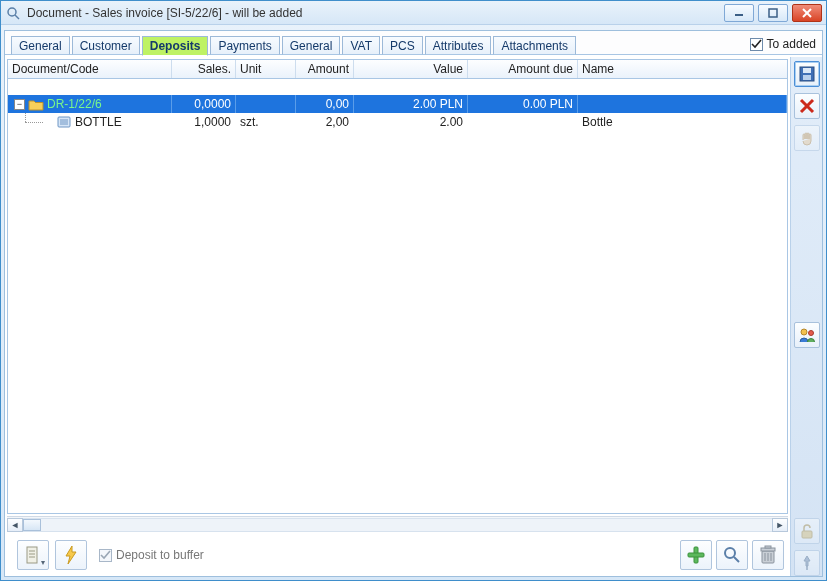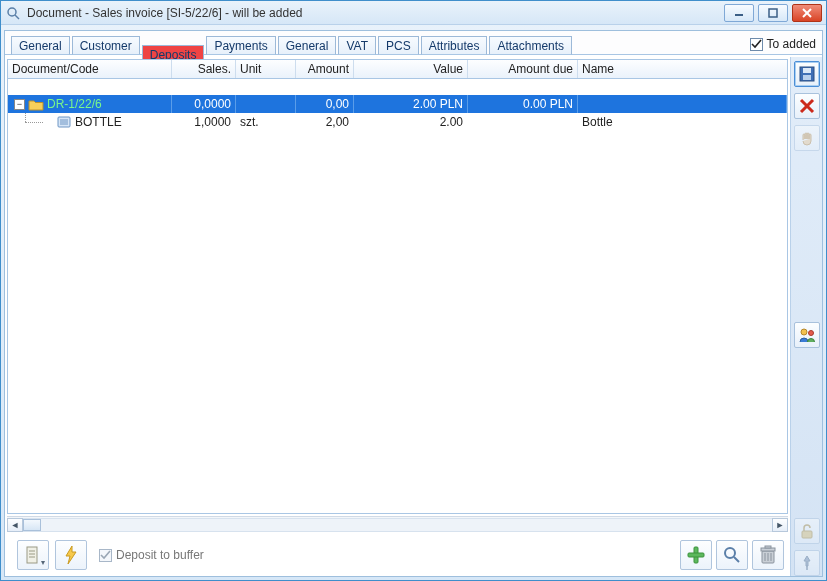--- a/index.html
+++ b/index.html
@@ -67,25 +67,25 @@
     background: linear-gradient(#f7fbff,#e7f0fa);
     color:#153a6a;
     font-size:12px;
     cursor:pointer;
     position:relative;
     top:1px;
     height:19px;
     display:flex; align-items:center;
   }
   .tab.active {
-    background:#ef4444;
+    background:#bef264;
     border-bottom:1px solid #fff;
-    top:11px;
+    top:2px;
     height:20px;
-    font-weight:400;
+    font-weight:700;
   }
   .tobuffer {
     display:flex; align-items:center; gap:4px;
     color:#222; margin-bottom:3px;
   }
   .tobuffer .cb {
     width:13px; height:13px; border:1px solid #6e8bab;
     background:#fff; display:flex; align-items:center; justify-content:center;
   }
   .tobuffer .cb svg { display:block; }

